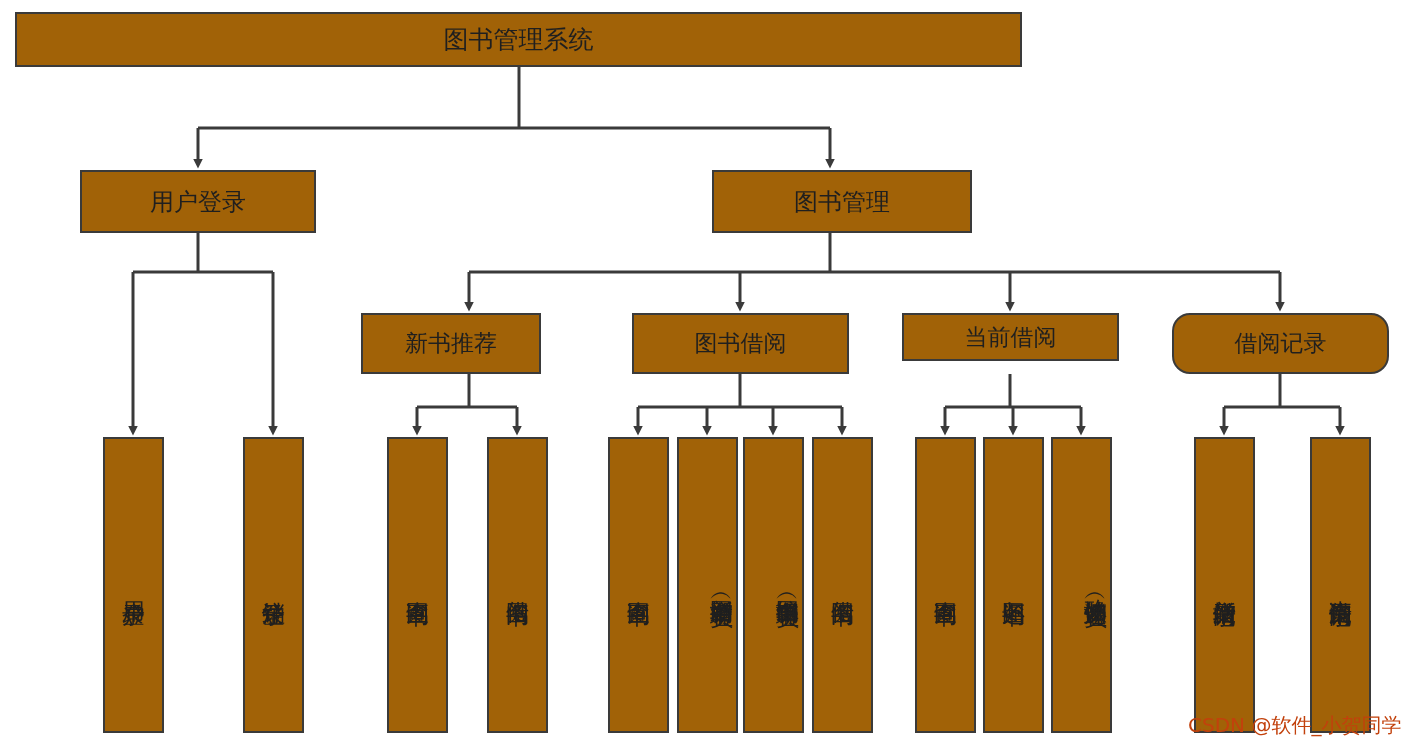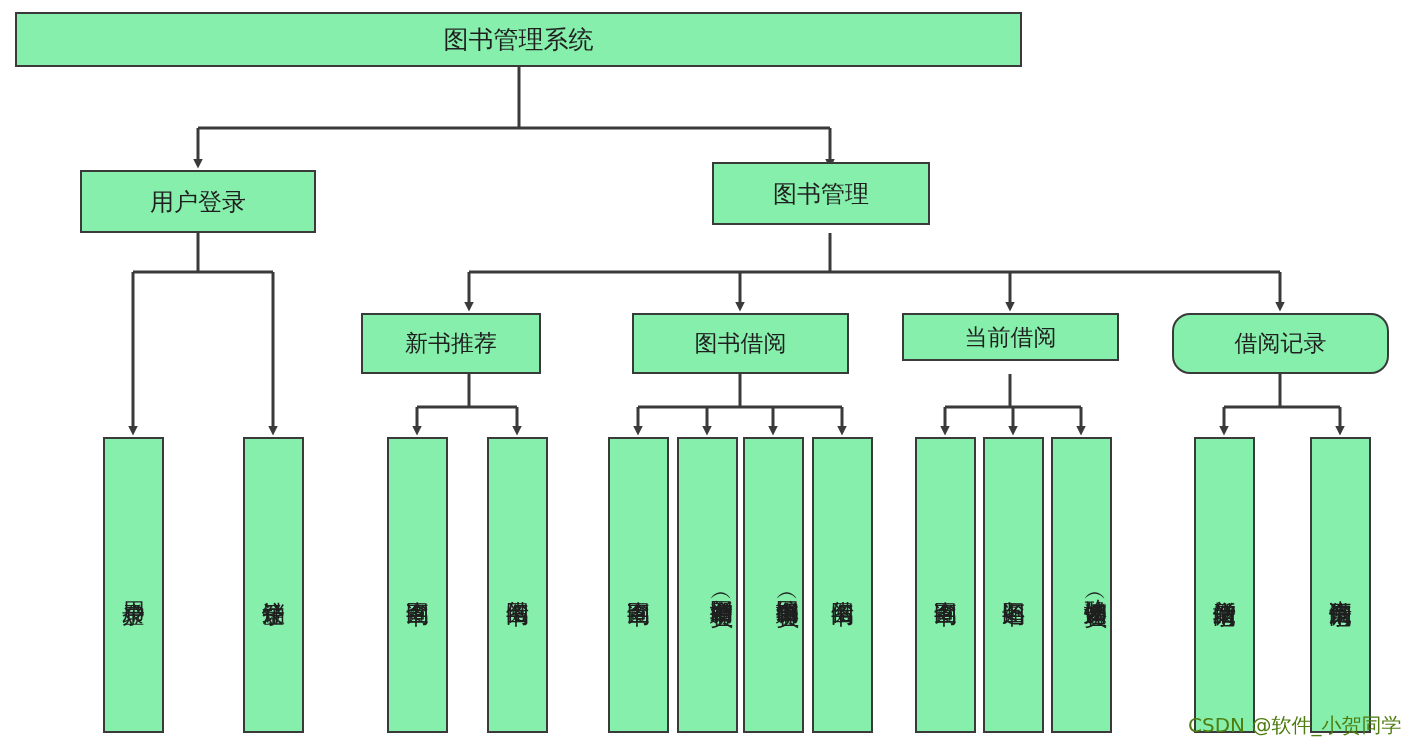--- a/index.html
+++ b/index.html
@@ -23,21 +23,21 @@
     left: 0;
     top: 0;
     width: 1405px;
     height: 747px;
     pointer-events: none;
   }
   .node {
     position: absolute;
     box-sizing: border-box;
     border: 2.5px solid #3a3a3a;
-    background: #86efac;
+    background: #a16207;
     color: #1f1f1f;
     display: flex;
     align-items: center;
     justify-content: center;
     text-align: center;
     line-height: 1.25;
     z-index: 2;
   }
   .node.level-0 {
     font-size: 25px;
@@ -61,21 +61,21 @@
     white-space: nowrap;
   }
   .node.leaf.align-top {
     align-items: flex-start;
   }
   .watermark {
     position: absolute;
     left: 1188px;
     top: 712px;
     font-size: 20px;
-    color: #4d7c0f;
+    color: #c2410c;
     white-space: nowrap;
     z-index: 3;
     font-family: "DejaVu Sans", "Liberation Sans", sans-serif;
   }
 </style>
 </head>
 <body>
 
 <div id="diagram-root">
 
@@ -128,21 +128,21 @@
       <path d="M1280,374 L1280,407"></path>
       <path d="M1224,407 L1340,407"></path>
       <path d="M1224,407 L1224,427" marker-end="url(#arrow)"></path>
       <path d="M1340,407 L1340,427" marker-end="url(#arrow)"></path>
     </g>
   </svg>
 
   <div class="node level-0" style="left:15px; top:12px; width:1007px; height:55px;">图书管理系统</div>
 
   <div class="node level-1" style="left:80px; top:170px; width:236px; height:63px;">用户登录</div>
-  <div class="node level-1" style="left:712px; top:162px; width:218px; height:63px;">图书管理</div>
+  <div class="node level-1" style="left:712px; top:170px; width:260px; height:63px;">图书管理</div>
 
   <div class="node level-2" style="left:361px; top:313px; width:180px; height:61px;">新书推荐</div>
   <div class="node level-2" style="left:632px; top:313px; width:217px; height:61px;">图书借阅</div>
   <div class="node level-2" style="left:902px; top:313px; width:217px; height:48px;">当前借阅</div>
   <div class="node level-2" style="left:1172px; top:313px; width:217px; height:61px;border-radius:18px;">借阅记录</div>
 
   <div class="node leaf" style="left:103px; top:437px; width:61px; height:296px;">
     <span class="vtext">用户登录</span>
   </div>
   <div class="node leaf" style="left:243px; top:437px; width:61px; height:296px;">

